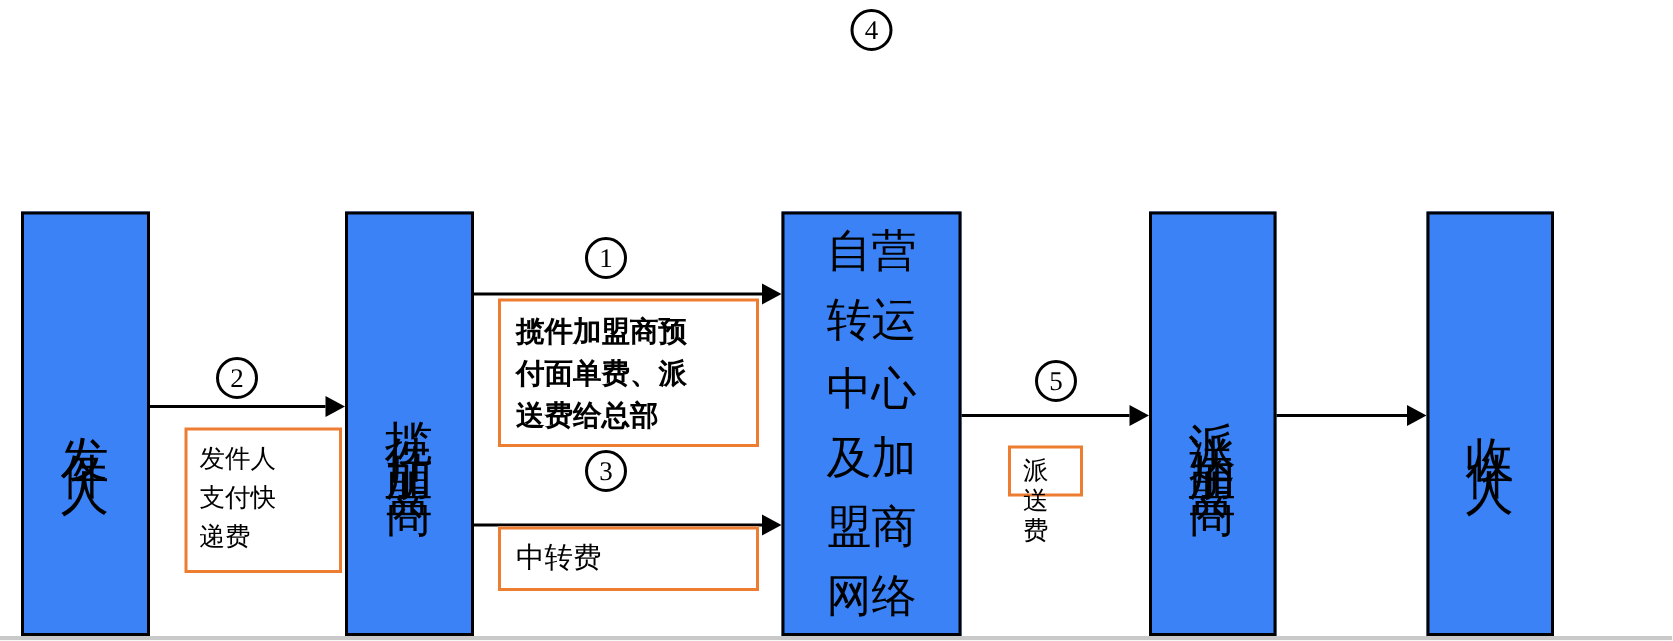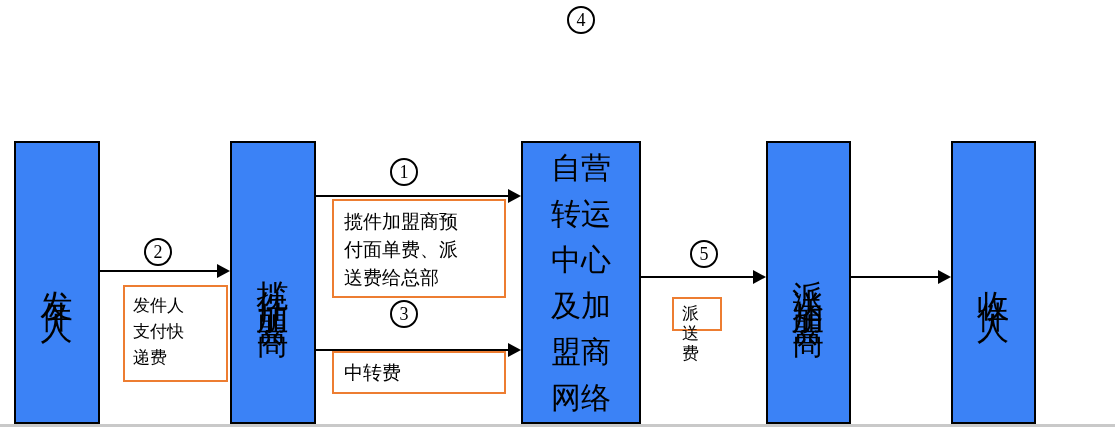--- a/index.html
+++ b/index.html
@@ -105,21 +105,21 @@
     display: block;
     word-break: break-all;
   }
   .note-senderfee   { left: 123px; top: 285px; width: 105px;  height: 97px; padding: 6px 8px;  font-size: 17px; line-height: 26px; }
   .note-prepay      { left: 332px; top: 199px; width: 174px; height: 99px; padding: 7px 10px; font-size: 19px; line-height: 28px; }
   .note-transfer    { left: 332px; top: 351px; width: 174px; height: 43px; padding: 8px 10px; font-size: 19px; line-height: 23px; }
   .note-network     { left: 479px; top: 43px;  width: 210px; height: 93px; padding: 8px 10px; font-size: 17px; line-height: 25px; }
   .note-deliveryfee { left: 672px; top: 297px; width: 50px;  height: 34px; padding: 5px 8px;  font-size: 17px; line-height: 20px; }
 
   .w3 { width: 53px; }
-  .w6 { width: 116px; }
+  .w6 { width: 116px; font-weight: bold; }
   .w8 { width: 138px; }
 
   .divider {
     position: absolute;
     left: 0;
     top: 424px;
     width: 1115px;
     height: 3px;
     background: #C9C9C9;
   }

